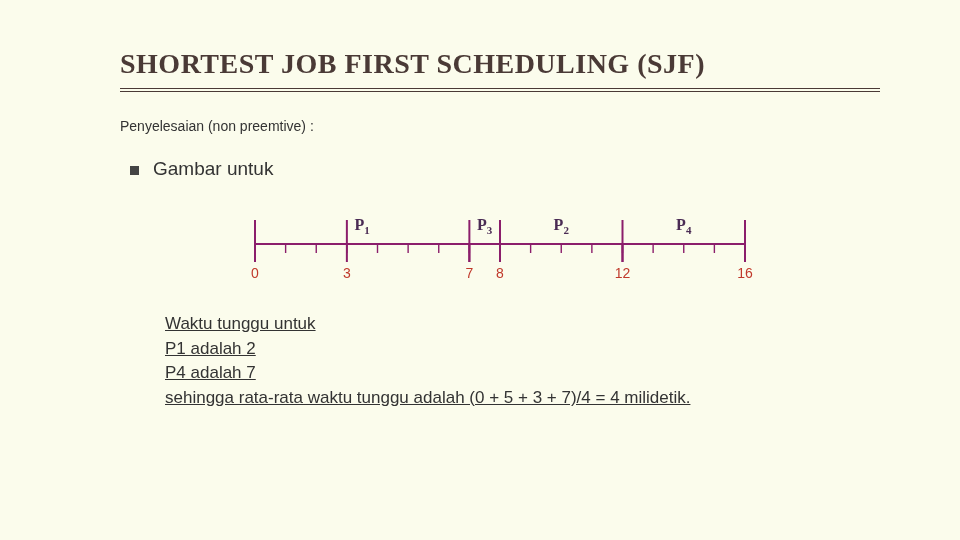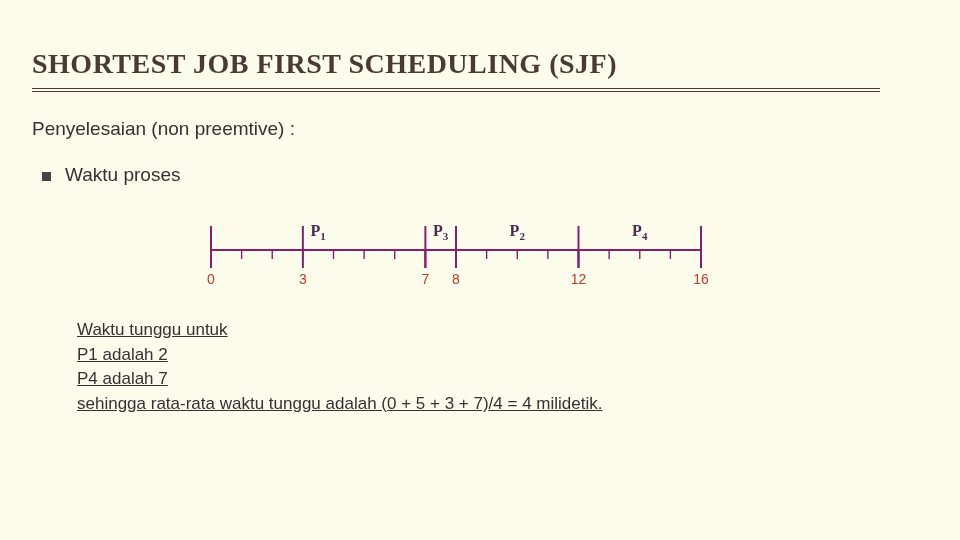--- a/index.html
+++ b/index.html
@@ -6,37 +6,37 @@
     margin: 0;
     padding: 0;
     width: 960px;
     height: 540px;
     background: #fbfcec;
     font-family: Georgia, 'Times New Roman', serif;
     color: #2b2b2b;
   }
   .slide {
     box-sizing: border-box;
-    padding: 20px 80px 20px 32px;
+    padding: 20px 80px 20px 120px;
   }
   .title {
     font-size: 28px;
     font-weight: bold;
     color: #4a3a36;
     letter-spacing: 0.5px;
     margin: 28px 0 8px 0;
   }
   .hr-double {
     border: none;
     border-top: 4px double #4a3a36;
     margin: 0 0 18px 0;
   }
   .subtitle {
     font-family: Verdana, Arial, sans-serif;
-    font-size: 19px;
+    font-size: 14px;
     color: #333;
     margin: 26px 0 24px 0;
   }
   .bullet {
     display: flex;
     align-items: flex-start;
     margin: 0 0 22px 10px;
   }
   .bullet .sq {
     width: 9px;
@@ -70,21 +70,21 @@
 
 <div class="slide">
 
   <div class="title">SHORTEST JOB FIRST SCHEDULING (SJF)</div>
   <hr class="hr-double">
 
   <div class="subtitle">Penyelesaian (non preemtive) :</div>
 
   <div class="bullet">
     <div class="sq"></div>
-    <div class="btxt">Waktu proses</div>
+    <div class="btxt">Gambar untuk</div>
   </div>
 
   <div class="gantt-wrap">
     <svg id="gantt-svg" width="530" height="88">
         <line x1="20" y1="42" x2="510" y2="42" stroke="#8b1e6b" stroke-width="2"></line>
         <line x1="20" y1="42" x2="20" y2="51" stroke="#8b1e6b" stroke-width="1.4"></line>
         <line x1="50.625" y1="42" x2="50.625" y2="51" stroke="#8b1e6b" stroke-width="1.4"></line>
         <line x1="81.25" y1="42" x2="81.25" y2="51" stroke="#8b1e6b" stroke-width="1.4"></line>
         <line x1="111.875" y1="42" x2="111.875" y2="51" stroke="#8b1e6b" stroke-width="1.4"></line>
         <line x1="142.5" y1="42" x2="142.5" y2="51" stroke="#8b1e6b" stroke-width="1.4"></line>

